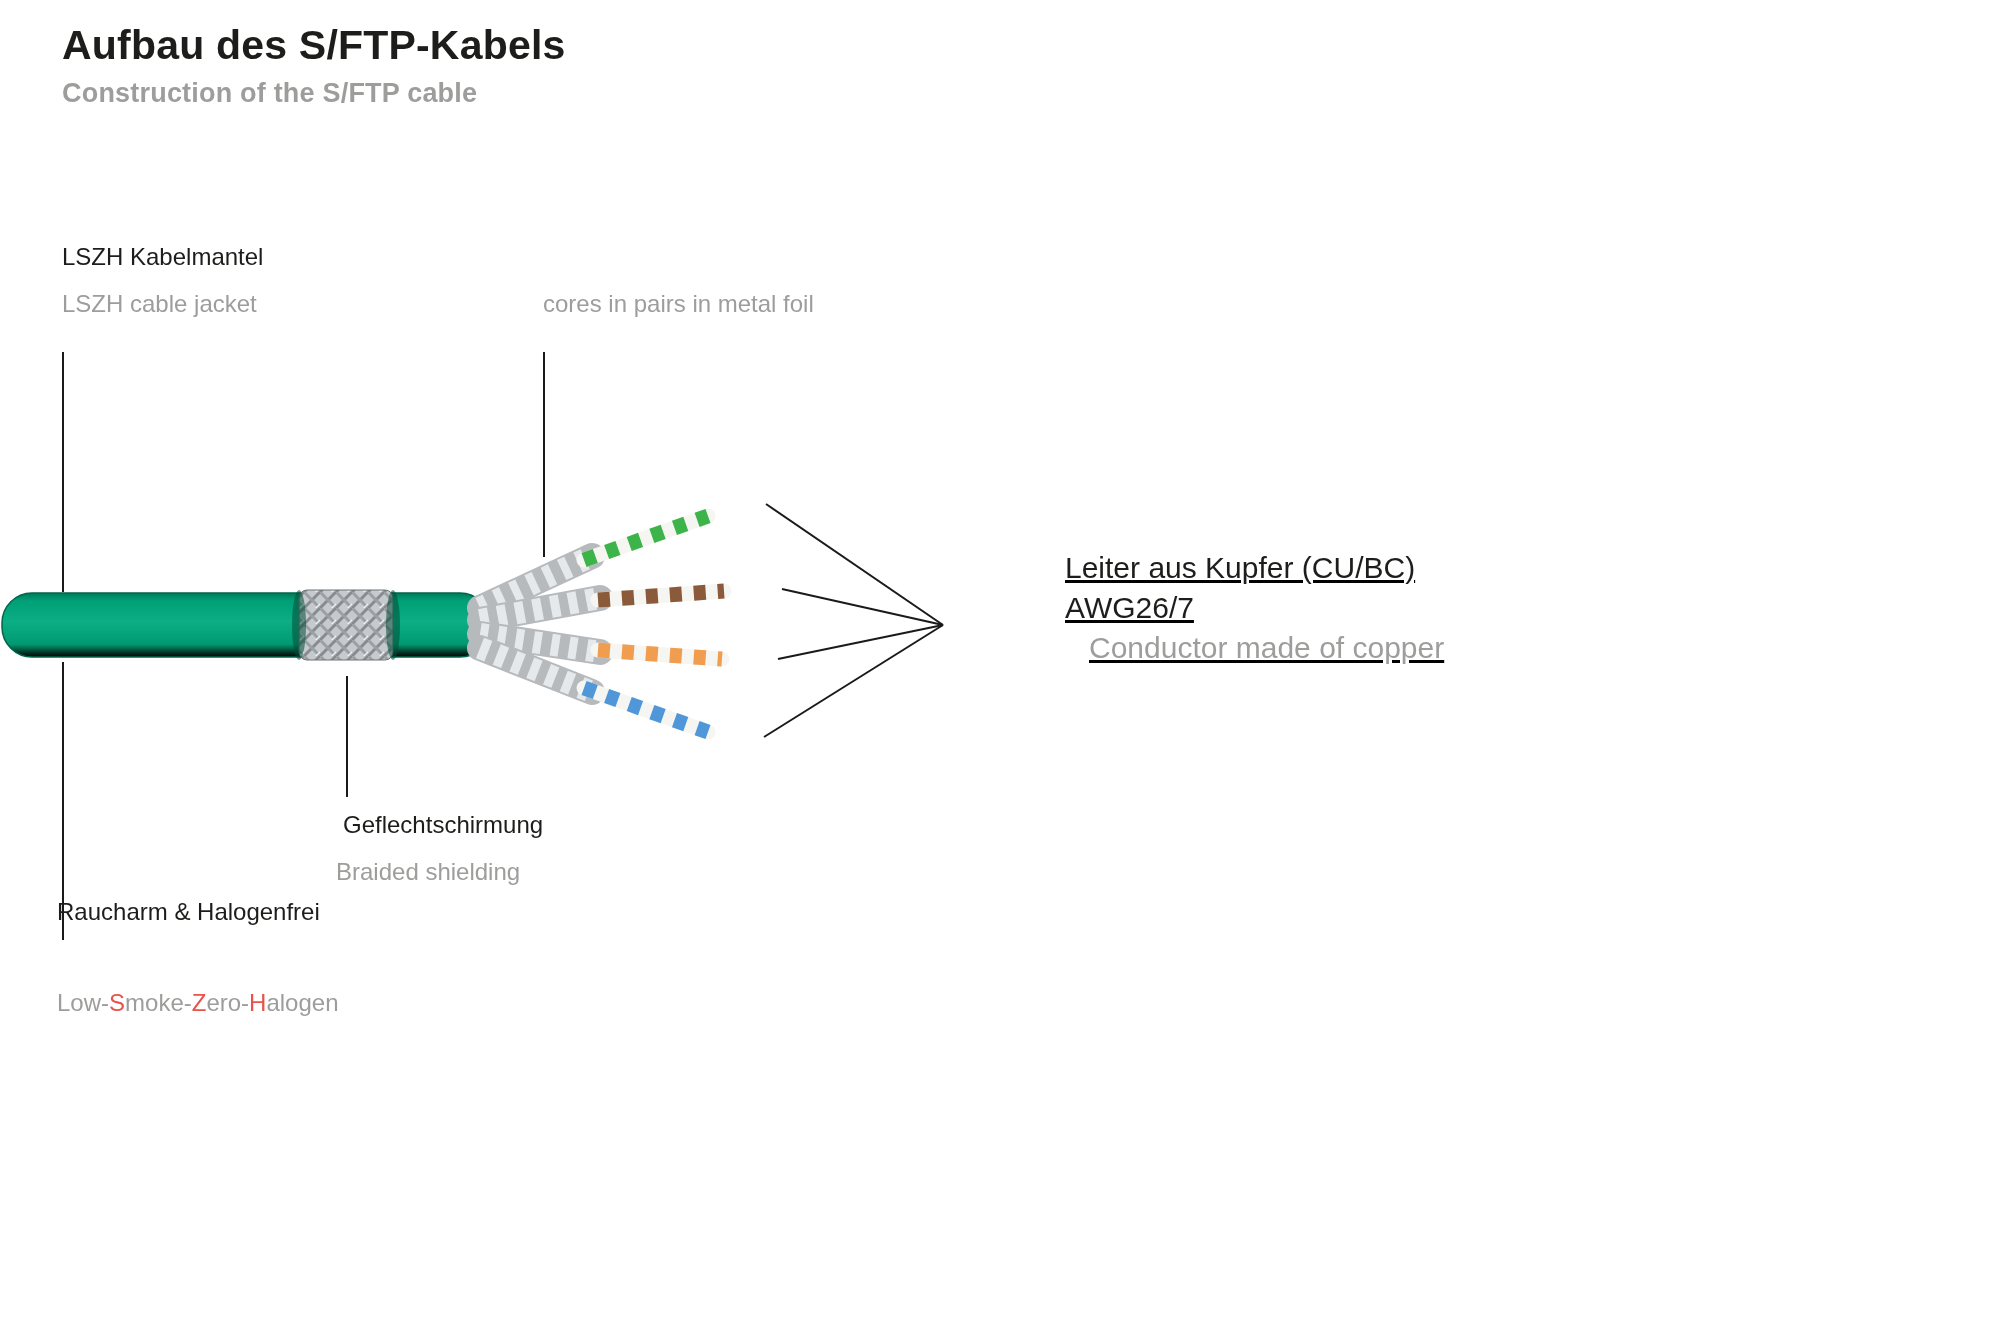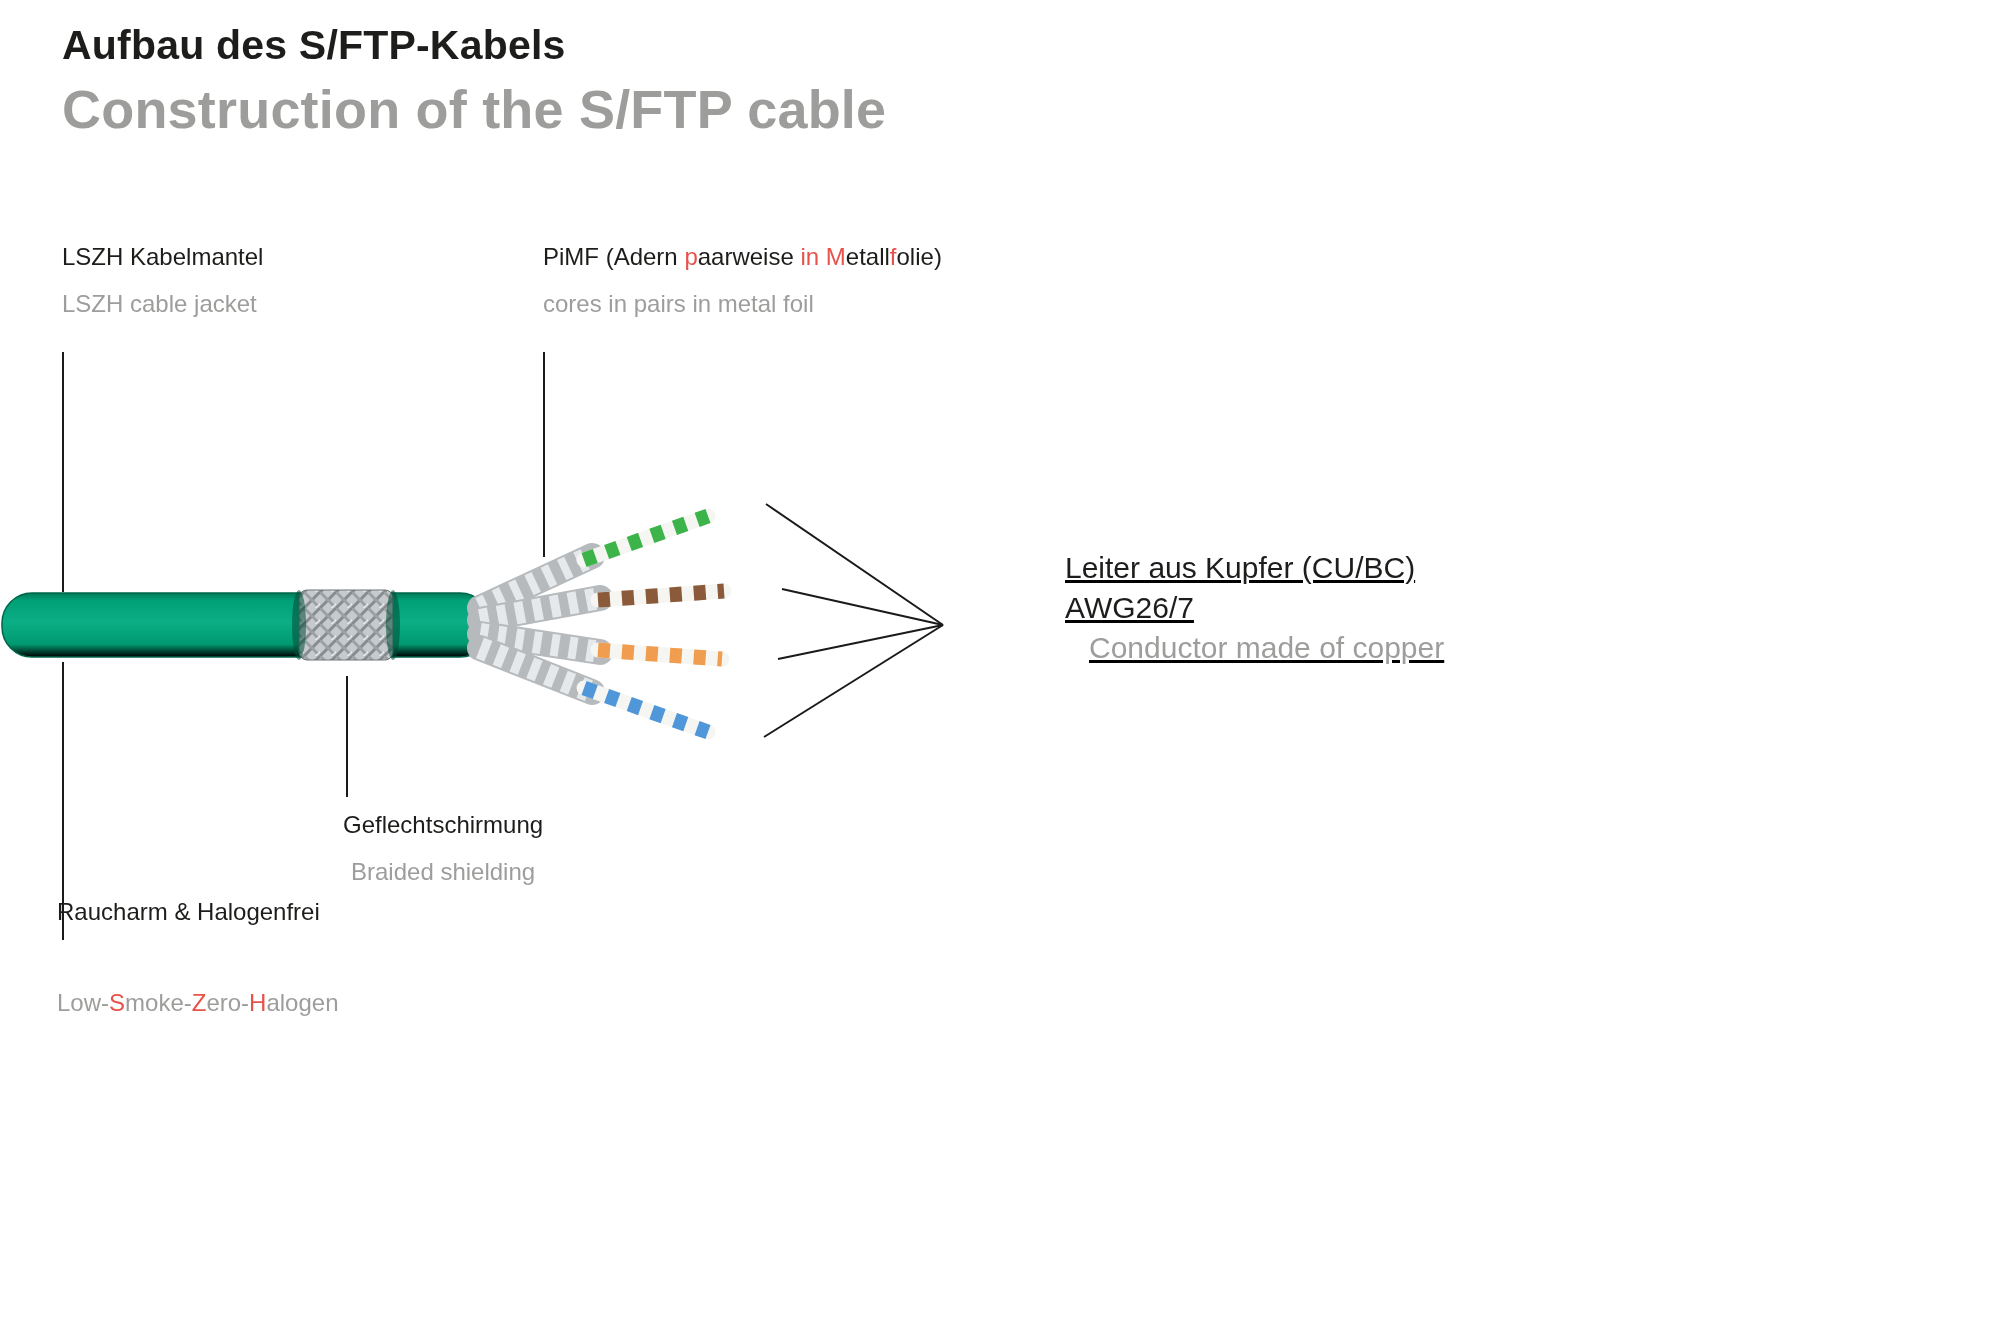--- a/index.html
+++ b/index.html
@@ -15,21 +15,21 @@
     font-family:"Liberation Sans", sans-serif;
     overflow:hidden;
   }
   .title{
     position:absolute;left:62px;top:22px;
     font-size:41px;font-weight:700;color:var(--text-dark);
     margin:0;letter-spacing:0.2px;
   }
   .subtitle{
     position:absolute;left:62px;top:78px;
-    font-size:54px;font-weight:700;color:var(--text-gray);
+    font-size:27px;font-weight:700;color:var(--text-gray);
     margin:0;letter-spacing:0.2px;text-align:right;
   }
   .lbl{
     position:absolute;
     font-size:24px;line-height:34px;
     color:var(--text-dark);
     white-space:nowrap;
   }
   .lbl.en{color:var(--text-gray);}
   .red{color:var(--accent-red);}
@@ -114,25 +114,24 @@
       <g>
         <path d="M584,688 L708,732" stroke="#f5f5f2" stroke-width="15" stroke-linecap="round"></path>
         <path d="M584,688 L708,732" stroke="#4f97d8" stroke-width="15" stroke-dasharray="12 12" stroke-linecap="butt"></path>
       </g>
     </g>
   </svg>
 
   <div class="lbl de" style="left:62px;top:240px">LSZH Kabelmantel</div>
   <div class="lbl en" style="left:62px;top:287px">LSZH cable jacket</div>
 
-  <div class="lbl de" style="left:543px;top:240px"><span>PiMF (Adern </span><span class="red">p</span><span>aarweise </span><span class="red">in</span><span> </span><span class="red">M</span><span>etall</span><span class="red">f</span><span>olie)</span></div>
   <div class="lbl en" style="left:543px;top:287px">cores in pairs in metal foil</div>
 
   <div class="lbl de" style="left:343px;top:808px">Geflechtschirmung</div>
-  <div class="lbl en" style="left:351px;top:855px">Braided shielding</div>
+  <div class="lbl en" style="left:336px;top:855px">Braided shielding</div>
 
   <div class="lbl de" style="left:57px;top:895px">Raucharm &amp; Halogenfrei</div>
   <div class="lbl en" style="left:57px;top:986px"><span>Low-</span><span class="red">S</span><span>moke-</span><span class="red">Z</span><span>ero-</span><span class="red">H</span><span>alogen</span></div>
 
   <div class="conductor-block">
     <div class="de">Leiter aus Kupfer (CU/BC)</div>
     <div class="de">AWG26/7</div>
     <div class="en">Conductor made of copper</div>
   </div>
 

